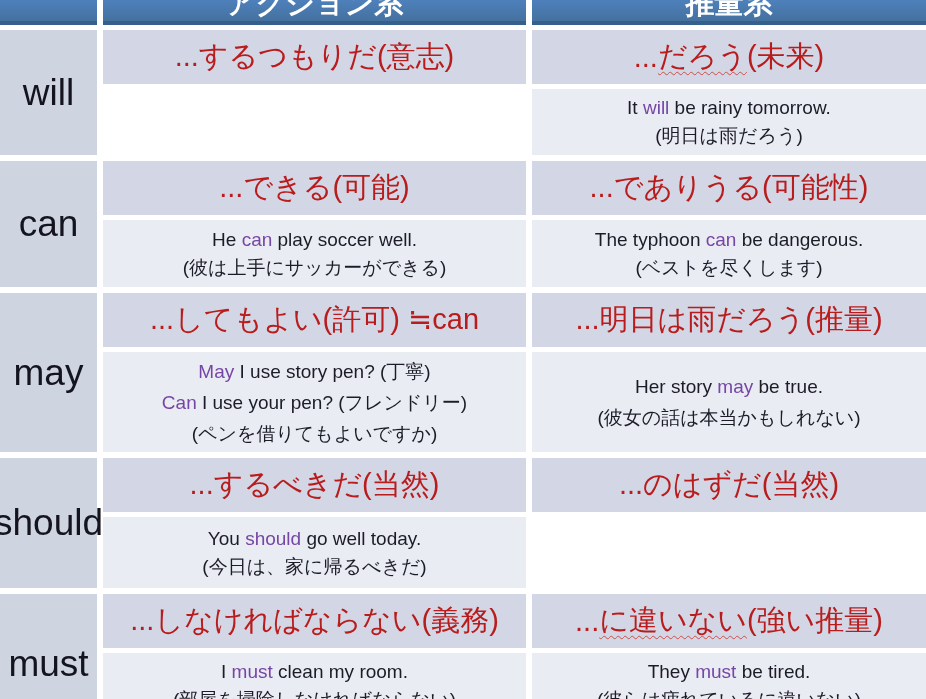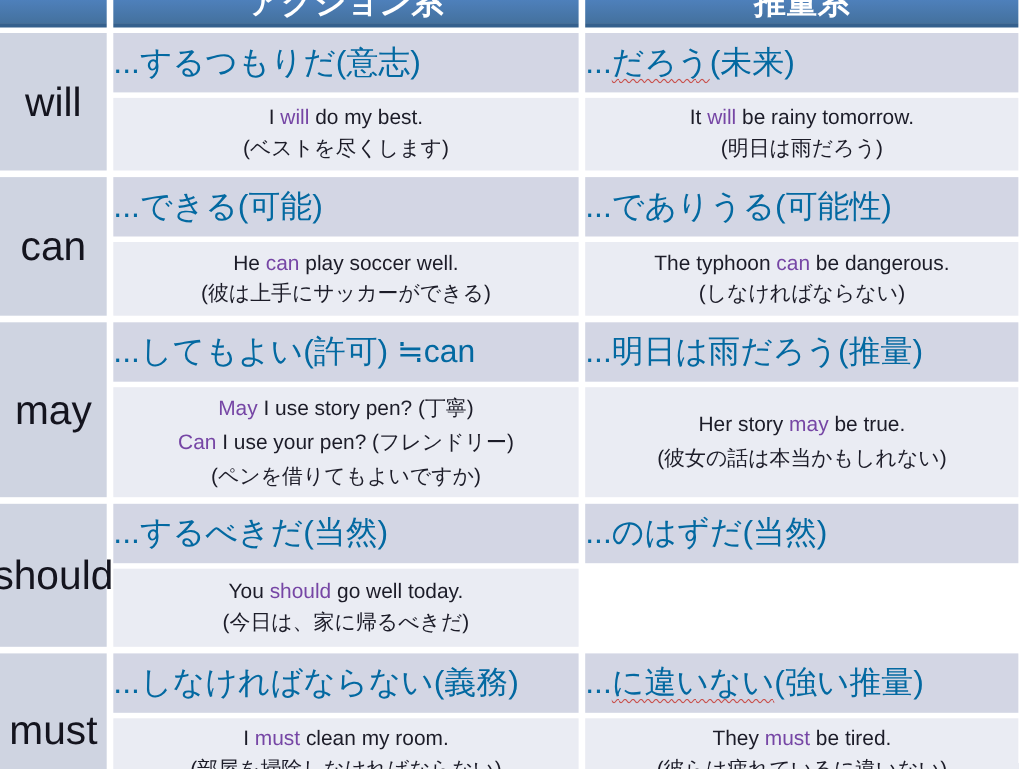--- a/index.html
+++ b/index.html
@@ -27,22 +27,22 @@
   .mrow{display:grid;grid-template-columns:97px 423px 1fr;column-gap:6px;margin-top:6px;}
   .mrow.first{margin-top:5px;}
   .modal-cell{
     background:var(--left-cell-bg,#CFD4E1);
     display:flex;align-items:center;justify-content:center;
     font-size:37px;color:#14141E;white-space:nowrap;overflow:visible;
   }
   .colstack{display:flex;flex-direction:column;gap:5px;}
   .meaning{
     height:54px;flex:0 0 54px;background:var(--meaning-cell-bg,#D3D6E4);
-    display:flex;align-items:center;
-    font-size:29px;font-weight:500;color:#0369a1;white-space:nowrap;
+    display:flex;align-items:center;justify-content:center;
+    font-size:29px;font-weight:500;color:#b91c1c;white-space:nowrap;
   }
   .example{
     flex:1;background:var(--example-cell-bg,#EAECF3);
     display:flex;flex-direction:column;align-items:center;justify-content:center;
     font-size:19px;line-height:28px;color:#1C1C28;text-align:center;
   }
   .row-may .example{line-height:31px;}
   .row-must .example{justify-content:flex-start;padding-top:5px;line-height:28px;}
   .exline{white-space:nowrap;}
   .hl{color:var(--modal-highlight,#7646A5);}
@@ -72,24 +72,20 @@
   <div class="mrow first row-will" style="height:125px">
     <div class="modal-cell">
       <span>will</span>
     </div>
     <div class="colstack">
       <div class="meaning">
           <span>...するつもりだ(意志)</span>
           <span class="wavy"></span>
           <span></span>
         </div>
-      <div class="example">
-        <div class="exline"><span>I </span><span class="hl">will</span><span> do my best.</span></div>
-        <div class="exline"><span>(ベストを尽くします)</span></div>
-      </div>
     </div>
     <div class="colstack">
       <div class="meaning">
           <span>...</span>
           <span class="wavy">だろう</span>
           <span>(未来)</span>
         </div>
       <div class="example">
         <div class="exline"><span>It </span><span class="hl">will</span><span> be rainy tomorrow.</span></div>
         <div class="exline"><span>(明日は雨だろう)</span></div>
@@ -113,21 +109,21 @@
       </div>
     </div>
     <div class="colstack">
       <div class="meaning">
           <span>...でありうる(可能性)</span>
           <span class="wavy"></span>
           <span></span>
         </div>
       <div class="example">
         <div class="exline"><span>The typhoon </span><span class="hl">can</span><span> be dangerous.</span></div>
-        <div class="exline"><span>(しなければならない)</span></div>
+        <div class="exline"><span>(ベストを尽くします)</span></div>
       </div>
     </div>
   </div>
 
   <div class="mrow row-may" style="height:159px">
     <div class="modal-cell">
       <span>may</span>
     </div>
     <div class="colstack">
       <div class="meaning">

